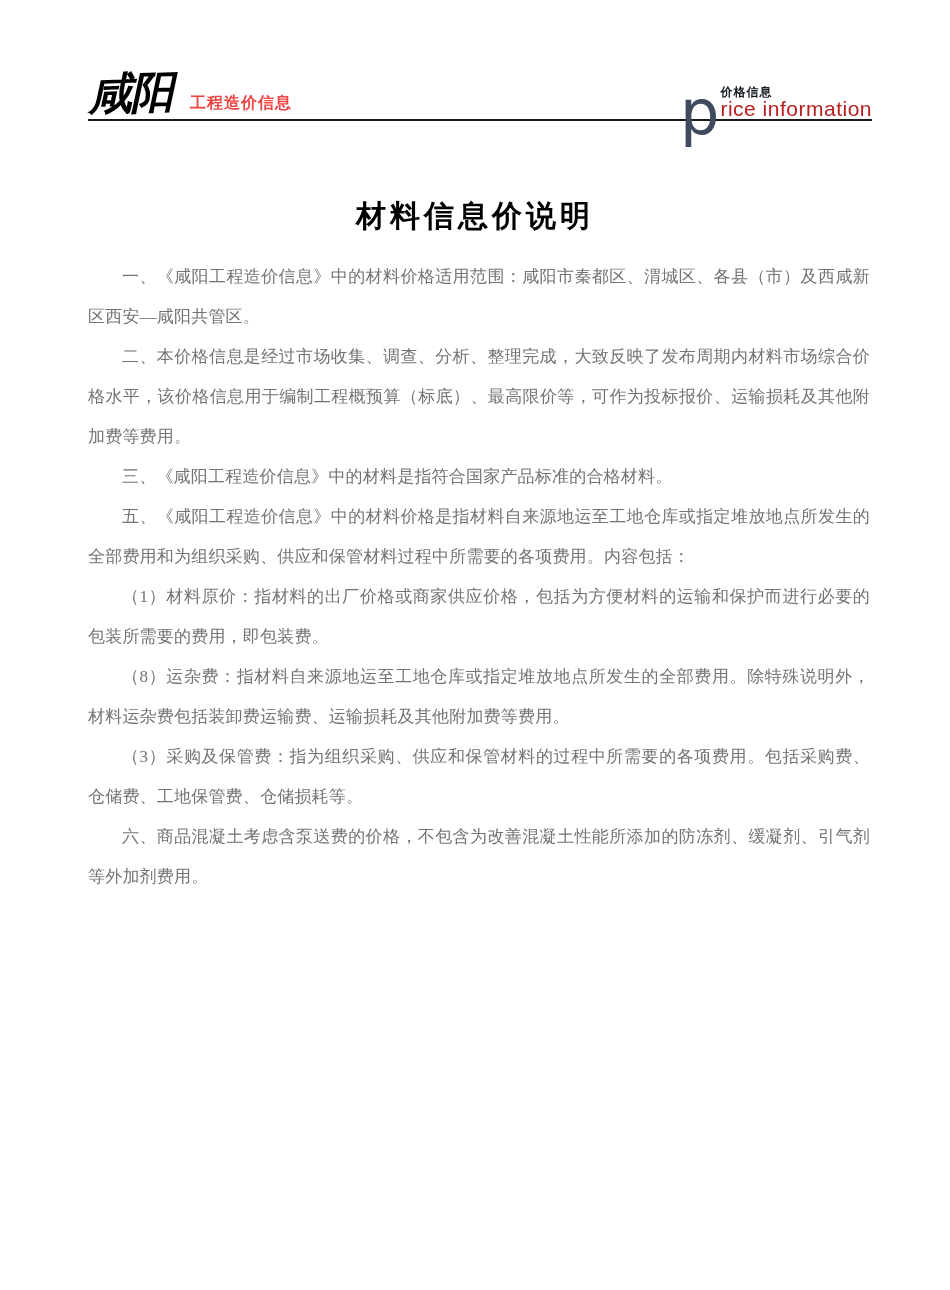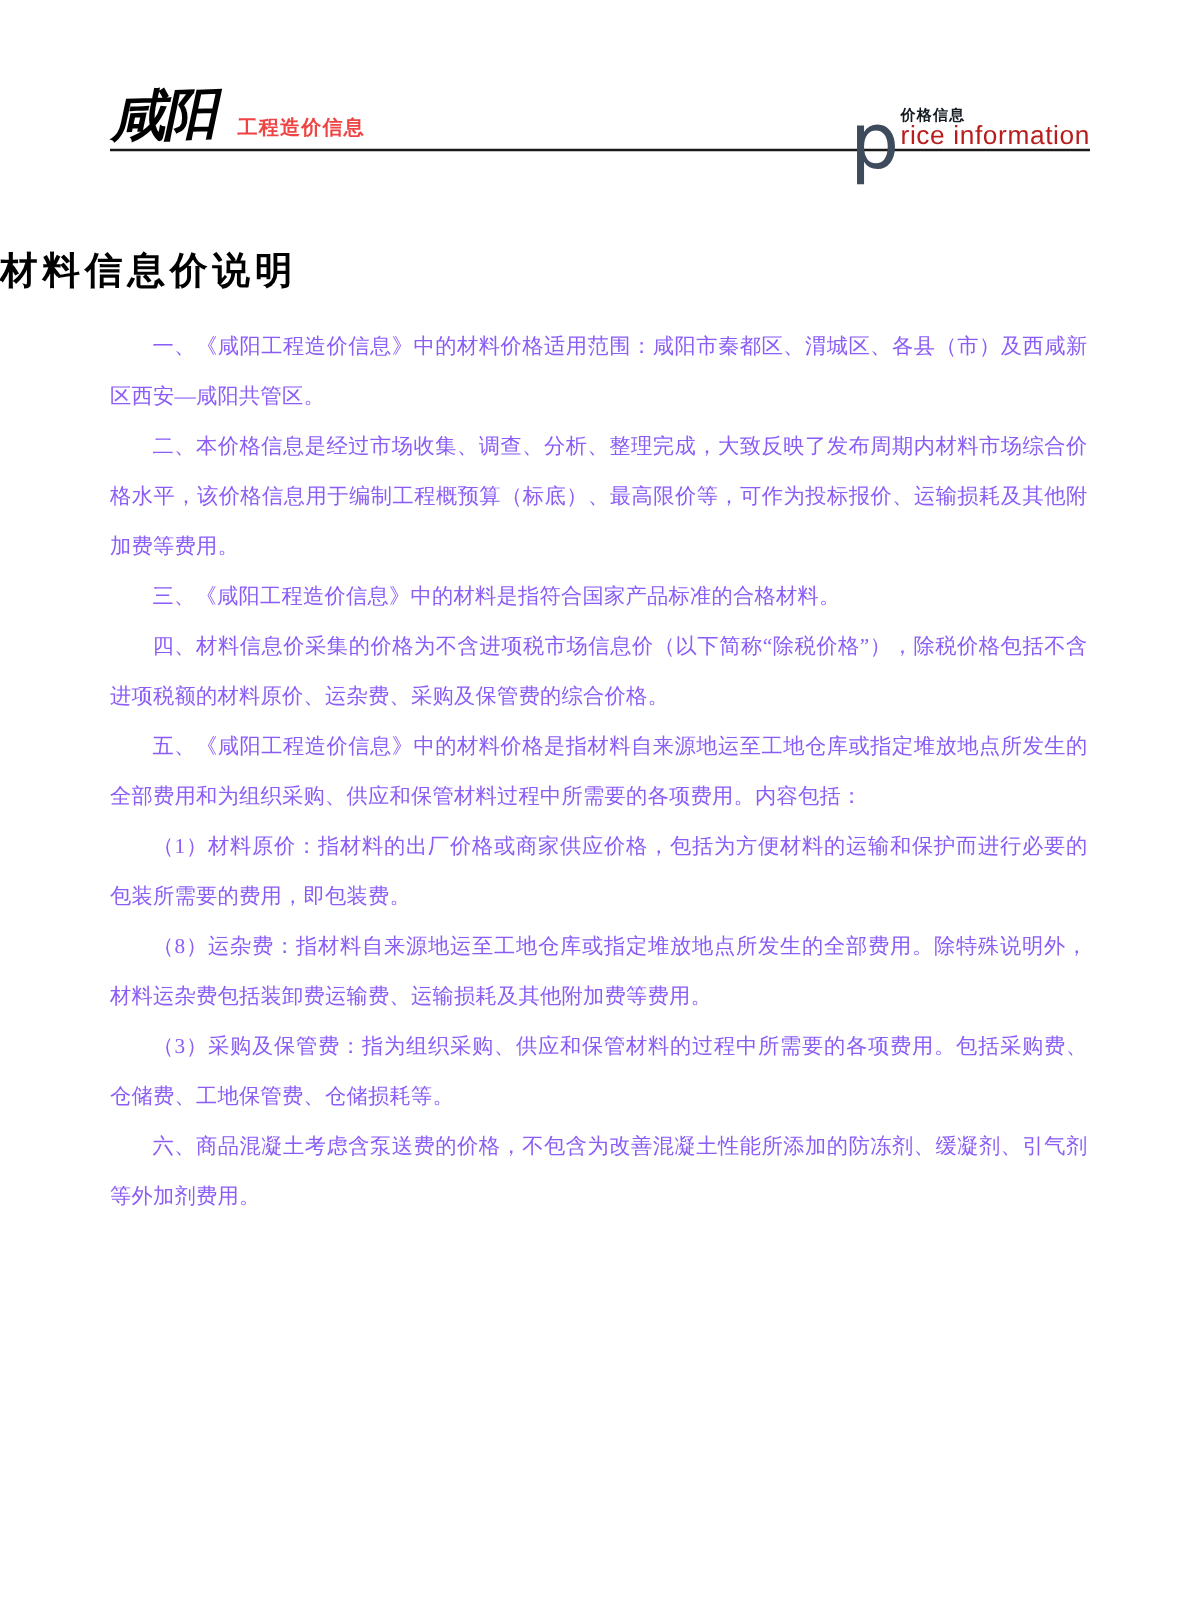--- a/index.html
+++ b/index.html
@@ -85,39 +85,40 @@
     line-height: 1.0;
     margin-top: -1px;
   }
 
   
   .doc-title {
     position: absolute;
     top: 196px;
     left: 0;
     width: 950px;
+    text-align: center;
     font-size: 30px;
     font-weight: bold;
     color: #000000;
     letter-spacing: 4px;
     font-family: "Liberation Serif", "DejaVu Serif", serif;
   }
 
   
   .doc-body {
     position: absolute;
     top: 257px;
     left: 88px;
     width: 782px;
     font-size: 17px;
     line-height: 40px;
     text-align: justify;
     text-justify: inter-ideograph;
     letter-spacing: 0.2px;
-    color: #8b5cf6;
+    color: #737373;
   }
   .doc-body p {
     text-indent: 2em;
     margin: 0;
   }
 </style>
 </head>
 <body>
 
 <div class="header">
@@ -133,19 +134,18 @@
     </span>
   </div>
 </div>
 
 <h1 class="doc-title">材料信息价说明</h1>
 
 <div class="doc-body">
   <p>一、《咸阳工程造价信息》中的材料价格适用范围：咸阳市秦都区、渭城区、各县（市）及西咸新区西安—咸阳共管区。</p>
   <p>二、本价格信息是经过市场收集、调查、分析、整理完成，大致反映了发布周期内材料市场综合价格水平，该价格信息用于编制工程概预算（标底）、最高限价等，可作为投标报价、运输损耗及其他附加费等费用。</p>
   <p>三、《咸阳工程造价信息》中的材料是指符合国家产品标准的合格材料。</p>
-  <p>四、材料信息价采集的价格为不含进项税市场信息价（以下简称“除税价格”），除税价格包括不含进项税额的材料原价、运杂费、采购及保管费的综合价格。</p>
   <p>五、《咸阳工程造价信息》中的材料价格是指材料自来源地运至工地仓库或指定堆放地点所发生的全部费用和为组织采购、供应和保管材料过程中所需要的各项费用。内容包括：</p>
   <p>（1）材料原价：指材料的出厂价格或商家供应价格，包括为方便材料的运输和保护而进行必要的包装所需要的费用，即包装费。</p>
   <p>（8）运杂费：指材料自来源地运至工地仓库或指定堆放地点所发生的全部费用。除特殊说明外，材料运杂费包括装卸费运输费、运输损耗及其他附加费等费用。</p>
   <p>（3）采购及保管费：指为组织采购、供应和保管材料的过程中所需要的各项费用。包括采购费、仓储费、工地保管费、仓储损耗等。</p>
   <p>六、商品混凝土考虑含泵送费的价格，不包含为改善混凝土性能所添加的防冻剂、缓凝剂、引气剂等外加剂费用。</p>
 </div>
 
 </body></html>

